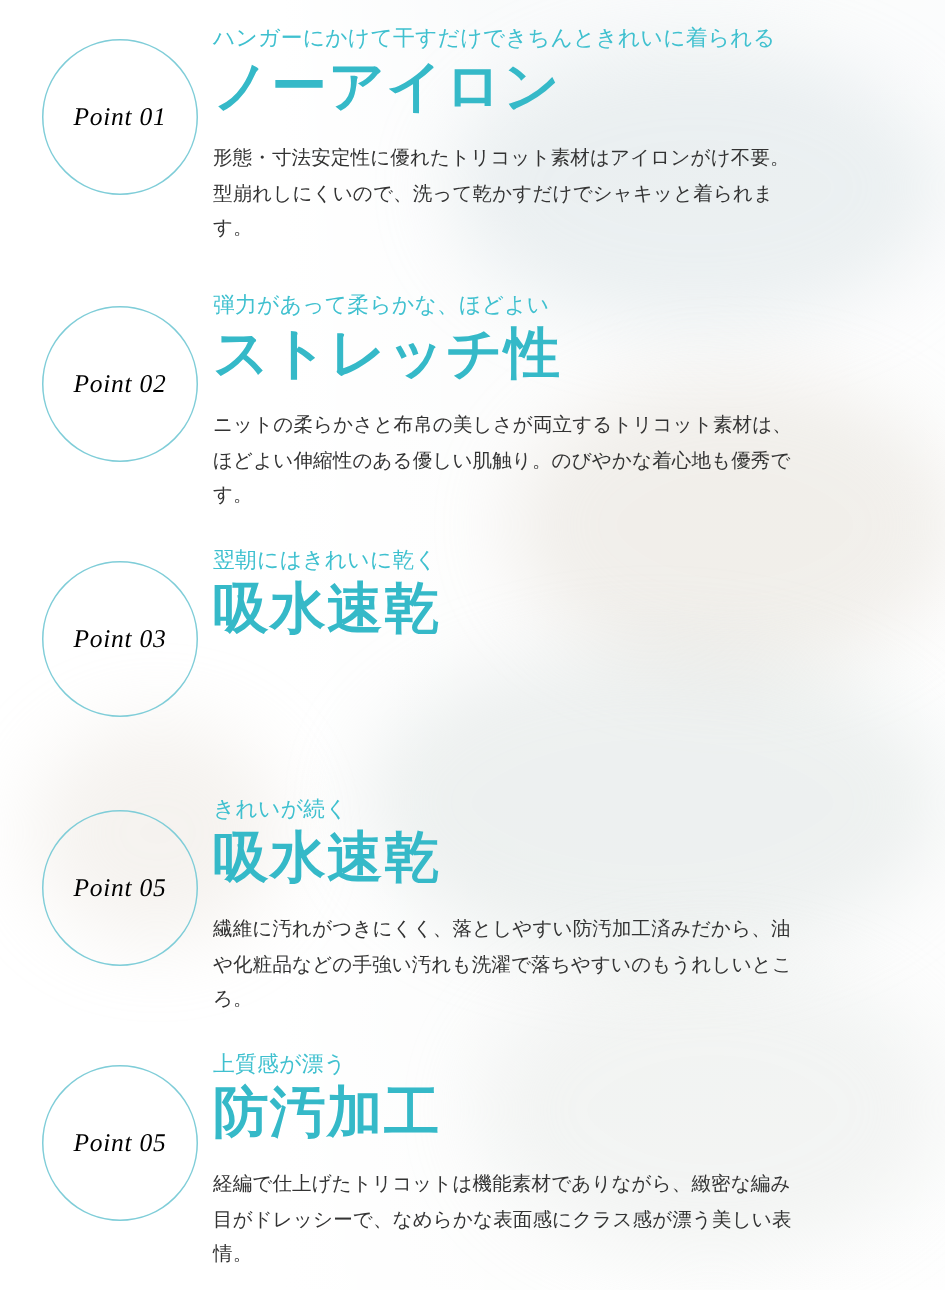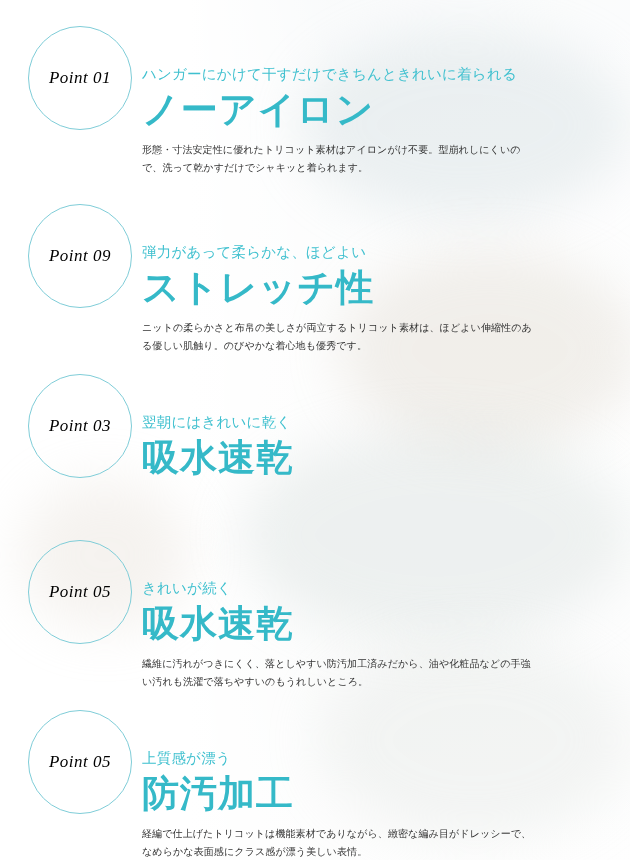--- a/index.html
+++ b/index.html
@@ -79,44 +79,43 @@
     font-size: 17px;
     letter-spacing: 0.5px;
     color: #000000;
     white-space: nowrap;
   }
 
   .text-col {
     flex: 1 1 auto;
     padding-top: 16px;
     min-width: 0;
-    margin-top: 48px;
   }
 
   .lead {
     font-size: 14.5px;
     line-height: 1.5;
     color: #3fc0cf;
     letter-spacing: 0.2px;
     margin: 0 0 2px 0;
     font-family: "Liberation Sans", sans-serif;
   }
 
   .headline {
-    font-family: Liberation Serif, serif;
+    font-family: Liberation Mono, monospace;
     font-size: 37px;
     line-height: 1.18;
     color: #35b9c8;
     letter-spacing: 1px;
     margin: 0 0 10px 0;
     white-space: nowrap;
   }
 
   .body {
-    font-size: 10px;
+    font-size: 13px;
     line-height: 1.78;
     color: #333333;
     letter-spacing: 0.1px;
     margin: 0;
     max-width: 392px;
   }
 
   
   #row-1 { height: 178px; }
   #row-2 { height: 170px; }
@@ -145,21 +144,21 @@
     <div class="text-col">
       <p class="lead">ハンガーにかけて干すだけできちんときれいに着られる</p>
       <h2 class="headline">ノーアイロン</h2>
       <p class="body">形態・寸法安定性に優れたトリコット素材はアイロンがけ不要。型崩れしにくいので、洗って乾かすだけでシャキッと着られます。</p>
     </div>
   </section>
 
   <section class="point-row" id="row-2">
     <div class="badge-col">
       <div class="badge">
-        <span class="badge-label">Point 09</span>
+        <span class="badge-label">Point 02</span>
       </div>
     </div>
     <div class="text-col">
       <p class="lead">弾力があって柔らかな、ほどよい</p>
       <h2 class="headline">ストレッチ性</h2>
       <p class="body">ニットの柔らかさと布帛の美しさが両立するトリコット素材は、ほどよい伸縮性のある優しい肌触り。のびやかな着心地も優秀です。</p>
     </div>
   </section>
 
   <section class="point-row" id="row-3">

